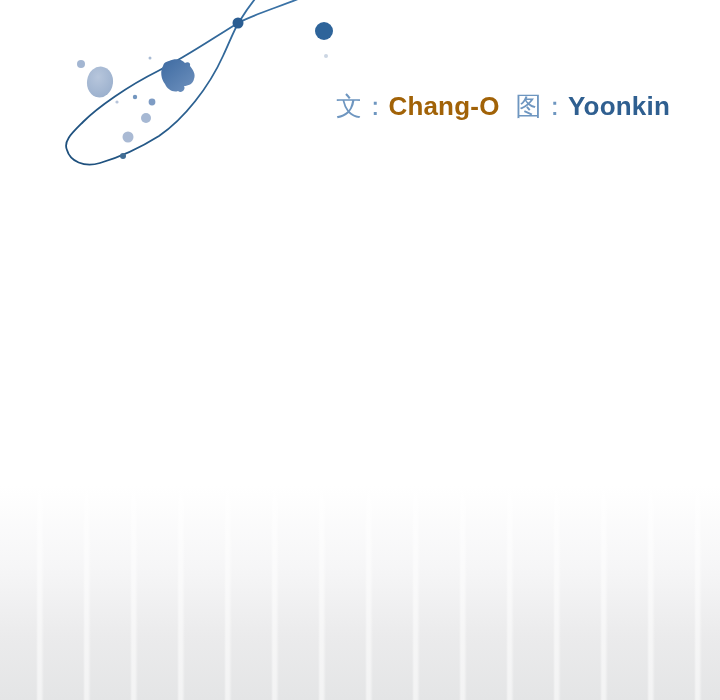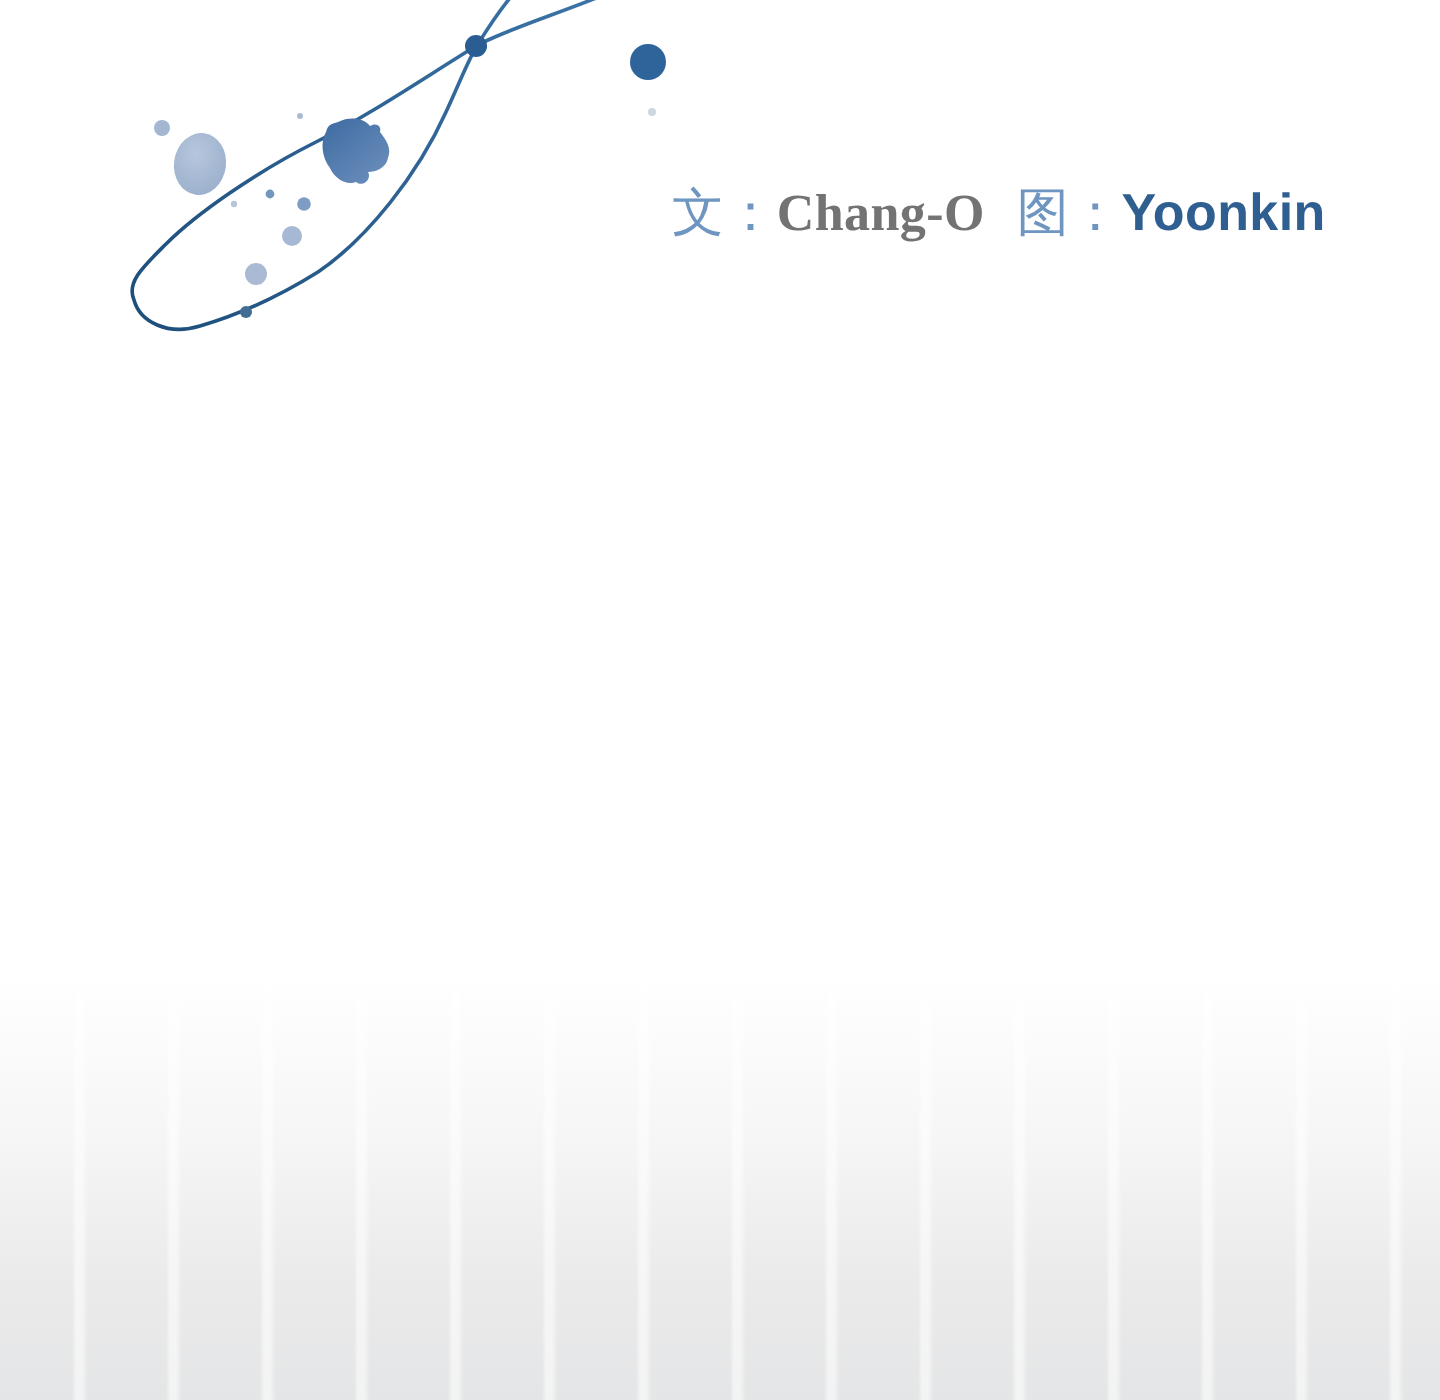--- a/index.html
+++ b/index.html
@@ -38,21 +38,21 @@
     position: absolute;
     left: 336px; top: 91px;
     height: 30px;
     white-space: nowrap;
     font-size: 26px;
     font-weight: 600;
     line-height: 30px;
     letter-spacing: 0.2px;
   }
   .credits .label   { color: #6e96c0; font-weight: 500; }
-  .credits .writer  { color: #737373; font-family: Liberation Serif, serif; }
+  .credits .writer  { color: #a16207; }
   .credits .artist  { color: #2f5f90; }
   .credits .artist-block { margin-left: 16px; text-align: center; }
 </style>
 </head>
 <body>
 
 <div class="bottom-gradient"></div>
 
 <div class="ink-art">
   <svg width="400" height="200" viewBox="0 0 400 200" xmlns="http://www.w3.org/2000/svg">

